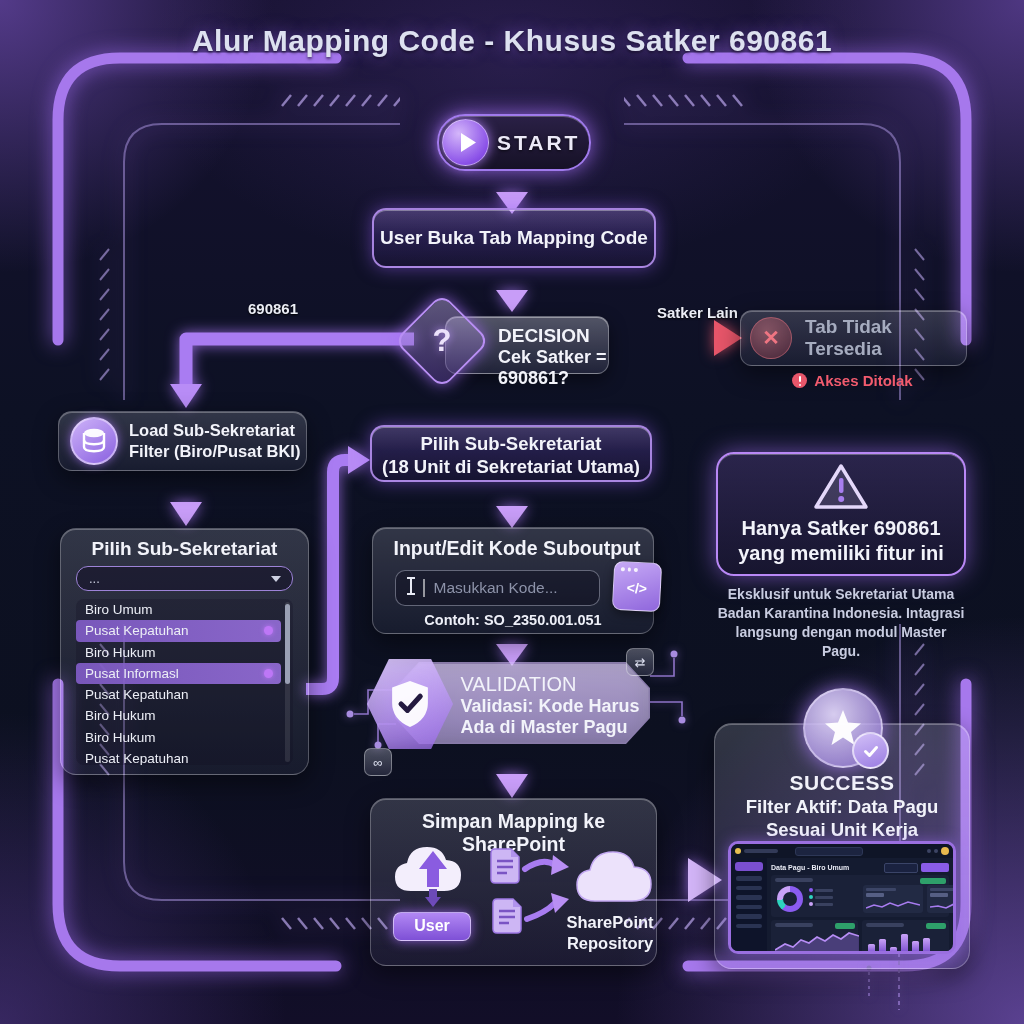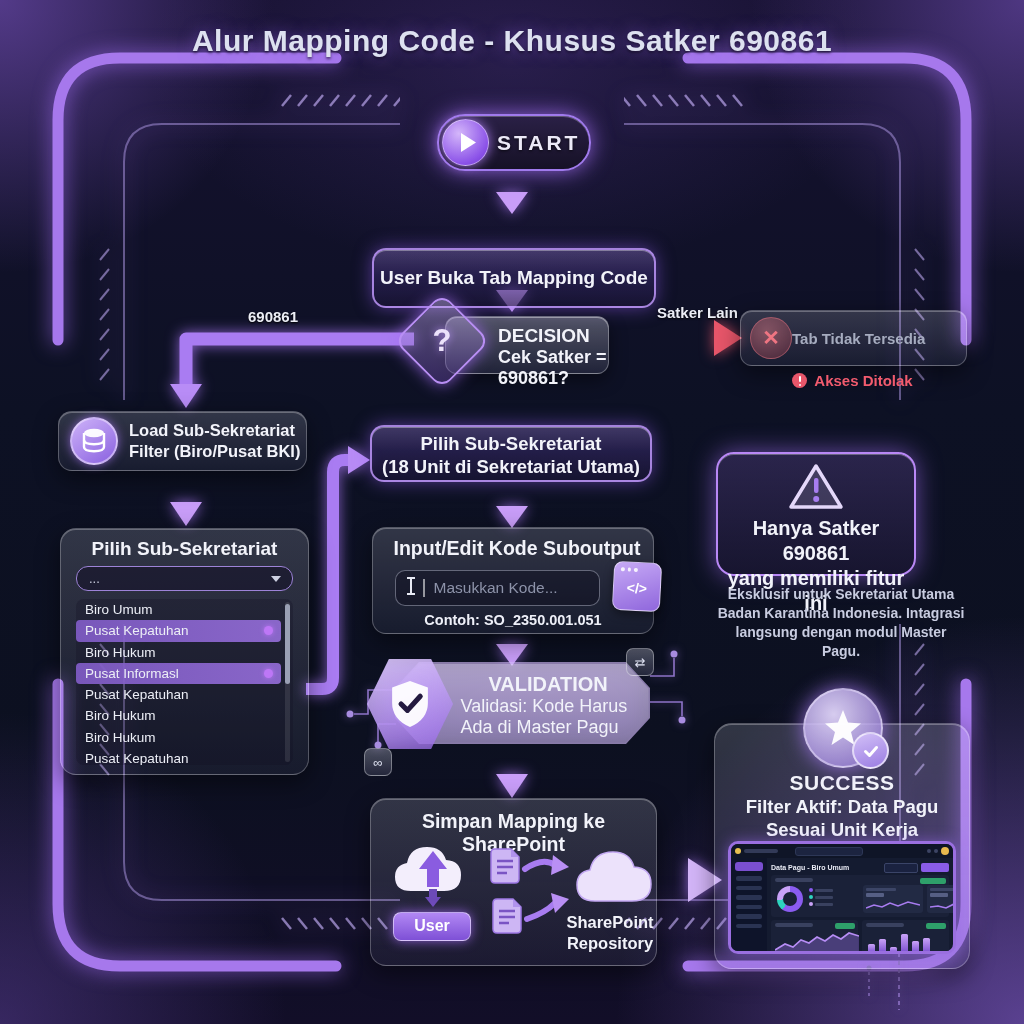--- a/index.html
+++ b/index.html
@@ -38,42 +38,42 @@
   
   .start{left:437px;top:114px;width:150px;height:53px;border-radius:28px;z-index:3;
     background:linear-gradient(180deg,#2a2046,#161126);border:2px solid #a07aec;
     box-shadow:0 0 22px rgba(165,110,245,.85), inset 0 1px 0 rgba(255,255,255,.25);cursor:pointer;}
   .start .play{position:absolute;left:3px;top:3px;width:45px;height:45px;border-radius:50%;
     background:radial-gradient(circle at 35% 30%,#d4b6fa,#8b52e8 70%,#6c35cc);
     border:1.5px solid rgba(235,220,255,.55);box-shadow:0 0 12px rgba(180,130,250,.9);}
   .start .lbl{position:absolute;left:58px;top:0;height:53px;line-height:53px;font-size:21px;
     font-weight:800;letter-spacing:3px;color:#eceaf8;text-shadow:0 1px 3px rgba(0,0,0,.7);}
   
-  .step1{left:372px;top:208px;width:280px;height:56px;display:flex;align-items:center;justify-content:center;margin-top:40px;}
+  .step1{left:372px;top:208px;width:280px;height:56px;display:flex;align-items:center;justify-content:center;}
   .step1 span{font-size:19px;font-weight:700;}
   
   .dec-box{left:445px;top:316px;width:164px;height:58px;border-radius:12px;
     background:linear-gradient(180deg,rgba(238,240,250,.30),rgba(118,122,148,.18));
     border:1px solid rgba(255,255,255,.30);box-shadow:0 6px 18px rgba(0,0,0,.45), inset 0 1px 0 rgba(255,255,255,.4);
     z-index:3;padding:8px 0 0 52px;box-sizing:border-box;}
   .dec-box .h{display:block;font-size:19px;font-weight:800;}
   .dec-box .q{display:block;font-size:18px;font-weight:700;}
   .diamond{left:408px;top:307px;width:64px;height:64px;transform:rotate(45deg);border-radius:12px;
     background:linear-gradient(135deg,rgba(214,194,252,.40),rgba(95,62,160,.45));
     border:2.5px solid #b88ef4;box-shadow:0 0 16px rgba(165,110,245,.8);z-index:4;}
   .diamond span{position:absolute;inset:0;transform:rotate(-45deg);display:flex;align-items:center;justify-content:center;
     font-size:31px;font-weight:800;color:#ece2fb;text-shadow:0 0 8px rgba(190,150,255,.9);}
   .lab{z-index:3;font-size:15px;font-weight:700;color:#eceef6;text-shadow:0 1px 2px #000;}
   
   .denied{left:740px;top:310px;width:225px;height:54px;border-radius:12px;display:flex;align-items:center;}
   .denied .xc{margin-left:9px;width:40px;height:40px;border-radius:50%;flex:0 0 auto;
     background:radial-gradient(circle at 40% 35%,rgba(240,130,140,.45),rgba(150,55,70,.35));
     border:1px solid rgba(240,120,132,.45);display:flex;align-items:center;justify-content:center;
     color:#ef7582;font-size:21px;font-weight:800;}
-  .denied .dl{font-size:15px;font-weight:600;color:#a6acbf;}
+  .denied .dl{margin-left:13px;font-size:19px;font-weight:600;color:#a6acbf;}
   .denied-st{left:740px;top:372px;width:225px;display:flex;align-items:center;justify-content:center;gap:7px;z-index:3;}
   .denied-st .dot{width:15px;height:15px;border-radius:50%;background:#e8566a;position:relative;}
   .denied-st .dot::after{content:"";position:absolute;left:6.5px;top:3px;width:2px;height:6px;background:#fff;border-radius:1px;}
   .denied-st .dot::before{content:"";position:absolute;left:6.5px;top:10.5px;width:2px;height:2px;background:#fff;border-radius:50%;}
   .denied-st span{font-size:15px;font-weight:700;color:#f25b6e;}
   
   .load{left:58px;top:411px;width:247px;height:58px;display:flex;align-items:center;}
   .dbic{margin-left:11px;width:44px;height:44px;border-radius:50%;flex:0 0 auto;
     background:linear-gradient(145deg,#cdb2f8,#8a61e0);border:2px solid rgba(240,230,255,.55);
     box-shadow:0 0 10px rgba(170,120,245,.7);display:flex;align-items:center;justify-content:center;}
@@ -114,39 +114,39 @@
   .codebadge .cg{position:absolute;left:0;right:0;top:17px;text-align:center;font-size:14px;font-weight:800;color:#fff;}
   .example{position:absolute;left:0;width:280px;top:84px;text-align:center;font-size:14.5px;font-weight:600;color:#eef0f8;}
   
   .vclip{left:395px;top:662px;width:255px;height:82px;z-index:3;
     clip-path:polygon(24px 0,calc(100% - 24px) 0,100% 26px,100% calc(100% - 26px),calc(100% - 24px) 100%,24px 100%,0 calc(100% - 26px),0 26px);
     background:rgba(216,196,250,.55);filter:drop-shadow(0 0 12px rgba(165,115,245,.5));}
   .vclip .vin{position:absolute;inset:1.5px;
     clip-path:polygon(23px 0,calc(100% - 23px) 0,100% 25px,100% calc(100% - 25px),calc(100% - 23px) 100%,23px 100%,0 calc(100% - 25px),0 25px);
     background:linear-gradient(180deg,rgba(238,235,250,.30),rgba(108,102,142,.26));
     padding:9px 0 0 64px;box-sizing:border-box;}
-  .vclip .vh{display:block;font-size:20px;font-weight:700;margin-left:28px;}
-  .vclip .vl{display:block;font-size:18px;font-weight:400;line-height:21px;}
+  .vclip .vh{display:block;font-size:20px;font-weight:400;}
+  .vclip .vl{display:block;font-size:18px;font-weight:700;line-height:21px;}
   .hex{left:366px;top:657px;width:88px;height:94px;z-index:4;
     clip-path:polygon(26% 2%,74% 2%,99% 50%,74% 98%,26% 98%,1% 50%);
     background:linear-gradient(160deg,rgba(225,208,252,.85),rgba(140,95,220,.65));
     filter:drop-shadow(0 0 10px rgba(175,125,250,.9));display:flex;align-items:center;justify-content:center;}
   .chip{position:absolute;width:26px;height:26px;border-radius:7px;z-index:4;
     background:linear-gradient(180deg,rgba(225,228,244,.30),rgba(110,112,140,.25));
     border:1px solid rgba(255,255,255,.35);display:flex;align-items:center;justify-content:center;
     font-size:13px;color:#dfe2f2;}
   
   .saveb{left:370px;top:798px;width:285px;height:166px;border-radius:16px;}
   .saveb .sh{display:block;text-align:center;margin-top:11px;font-size:19.5px;font-weight:800;}
   .savebtn{position:absolute;left:22px;top:113px;width:76px;height:27px;border-radius:8px;border:1px solid rgba(255,255,255,.5);
     background:linear-gradient(180deg,#b288f4,#7e50d6);box-shadow:0 0 12px rgba(160,105,240,.8);
     color:#fff;font-size:16px;font-weight:800;text-align:center;line-height:26px;cursor:pointer;}
   .repo{position:absolute;left:185px;top:113px;width:108px;text-align:center;font-size:16.5px;font-weight:700;line-height:21px;}
   
-  .warn{left:716px;top:452px;width:200px;height:124px;border-radius:18px;z-index:3;box-sizing:border-box;
+  .warn{left:716px;top:452px;width:250px;height:124px;border-radius:18px;z-index:3;box-sizing:border-box;
     border:2.5px solid #b988f6;background:linear-gradient(180deg,rgba(78,60,124,.45),rgba(30,24,56,.60));
     box-shadow:0 0 24px rgba(165,112,246,.6), inset 0 1px 0 rgba(255,255,255,.3);text-align:center;}
   .warn .wl{display:block;font-size:20px;font-weight:800;line-height:25px;}
   .wnote{left:716px;top:585px;width:250px;text-align:center;font-size:14px;font-weight:600;color:#c8cce0;line-height:19px;z-index:3;}
   
   .succ{left:714px;top:723px;width:254px;height:244px;border-radius:18px;z-index:3;}
   .badge{position:absolute;left:88px;top:-36px;width:76px;height:76px;border-radius:50%;
     background:radial-gradient(circle at 38% 32%,rgba(225,214,250,.95),rgba(148,116,222,.75));
     border:2px solid rgba(240,232,255,.5);box-shadow:0 0 20px rgba(170,125,248,.8);
     display:flex;align-items:center;justify-content:center;}
@@ -390,21 +390,21 @@
     <span>User Buka Tab Mapping Code</span>
   </div>
 
   <div class="abs dec-box">
     <span class="h">DECISION</span>
     <span class="q">Cek Satker = 690861?</span>
   </div>
   <div class="abs diamond">
     <span>?</span>
   </div>
-  <div class="abs lab" style="left:248px;top:308px;">690861</div>
+  <div class="abs lab" style="left:248px;top:300px;">690861</div>
   <div class="abs lab" style="left:657px;top:304px;">Satker Lain</div>
 
   <div class="abs glass denied">
     <span class="xc">✕</span>
     <span class="dl">Tab Tidak Tersedia</span>
   </div>
   <div class="abs denied-st">
     <span class="dot"></span>
     <span>Akses Ditolak</span>
   </div>

